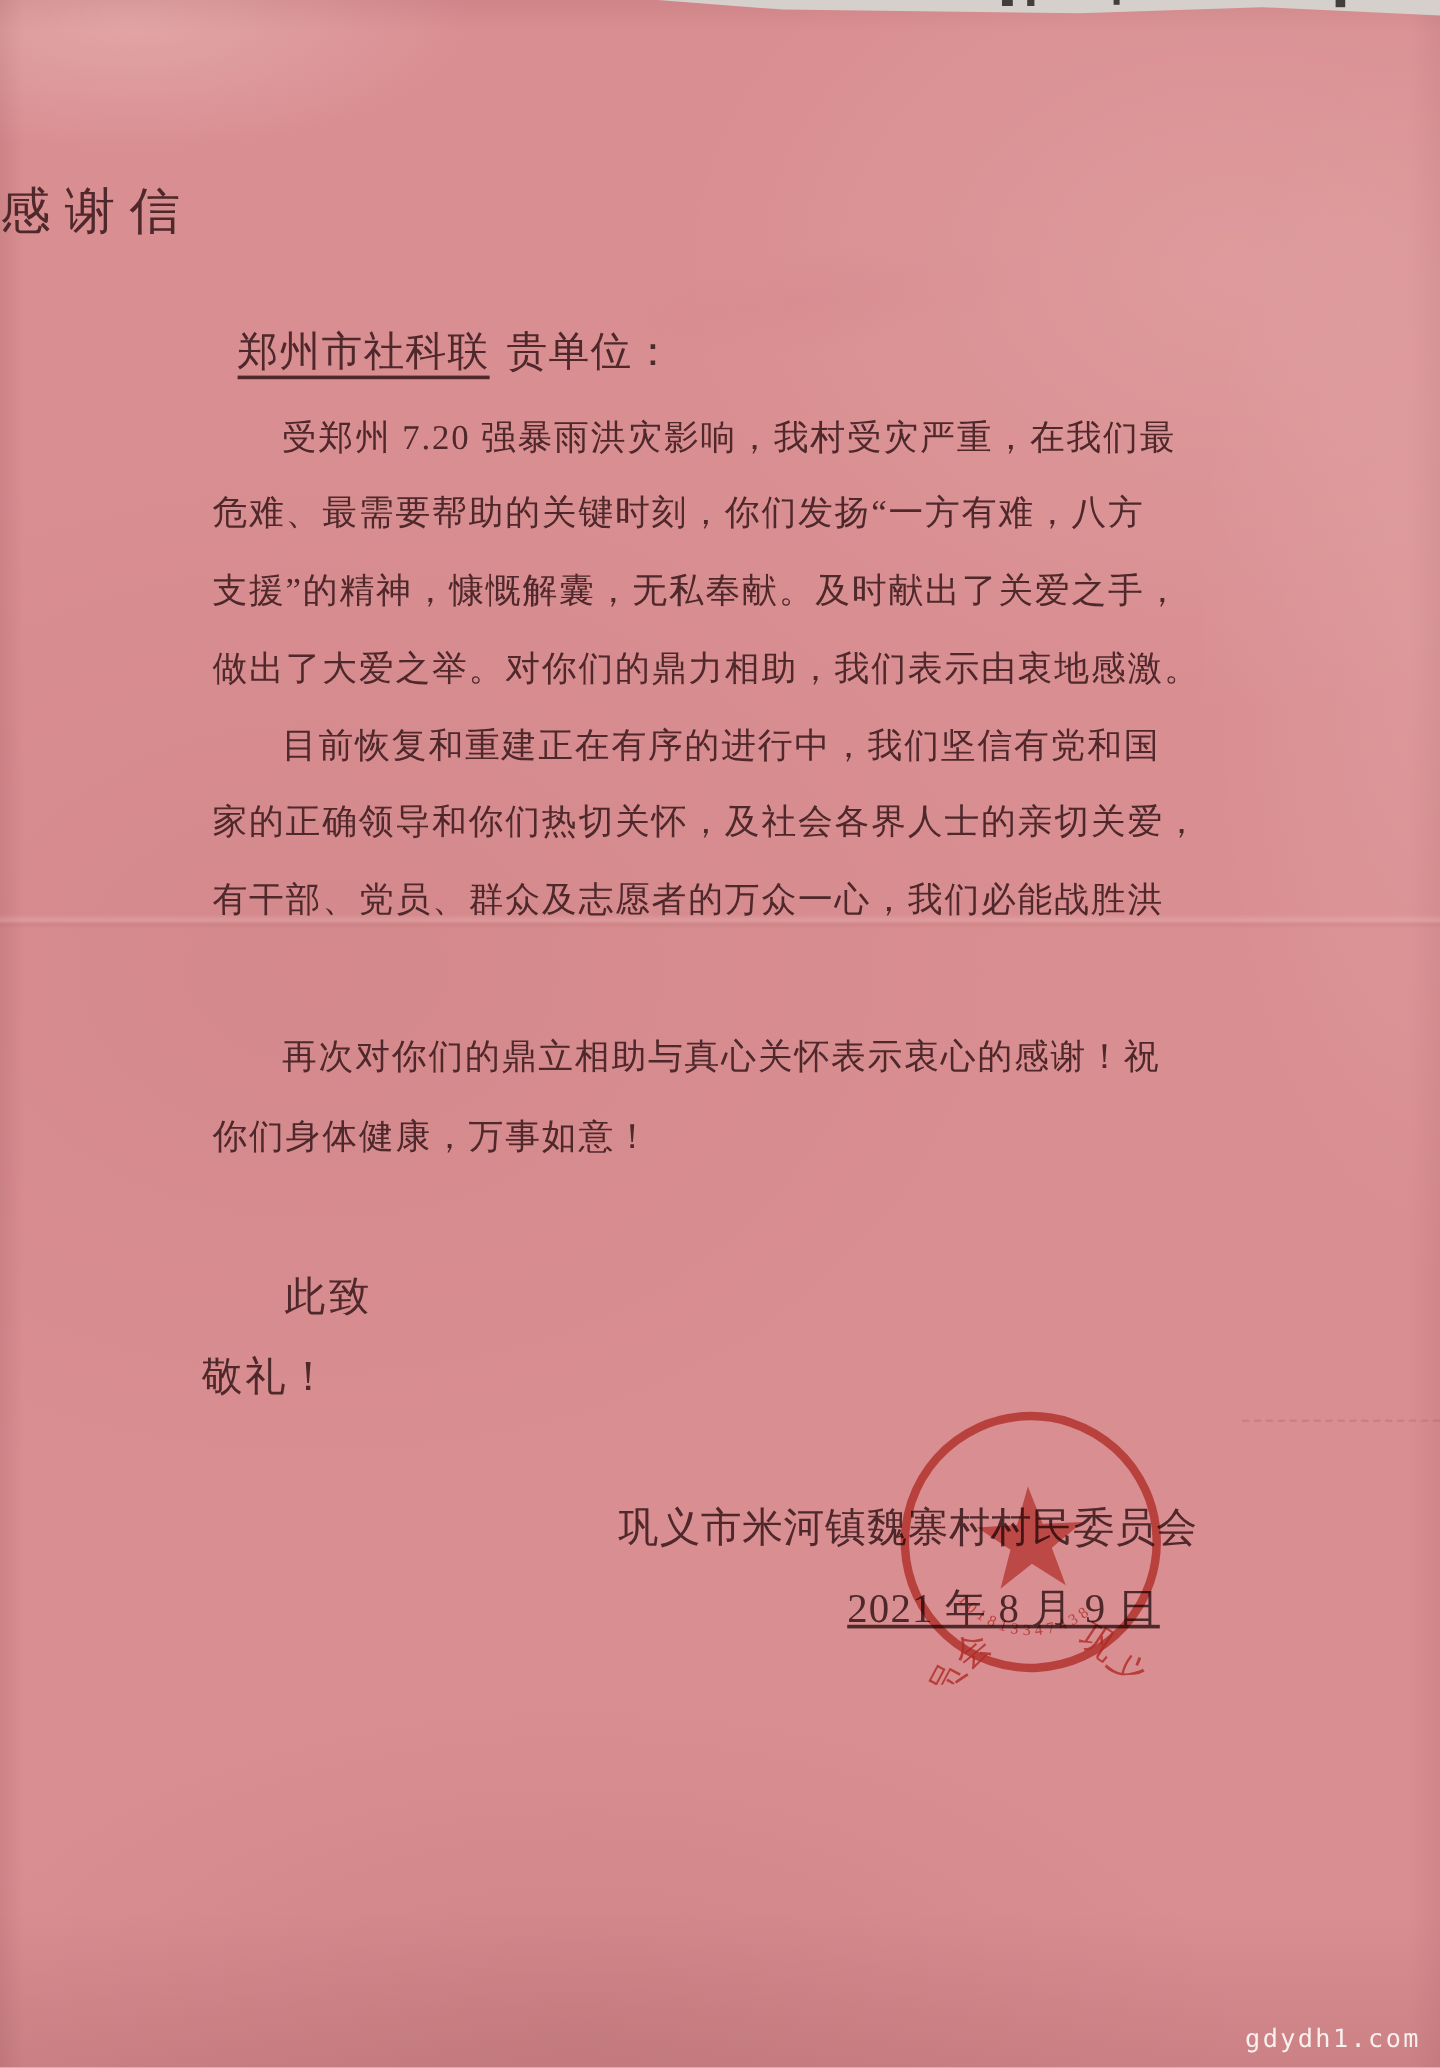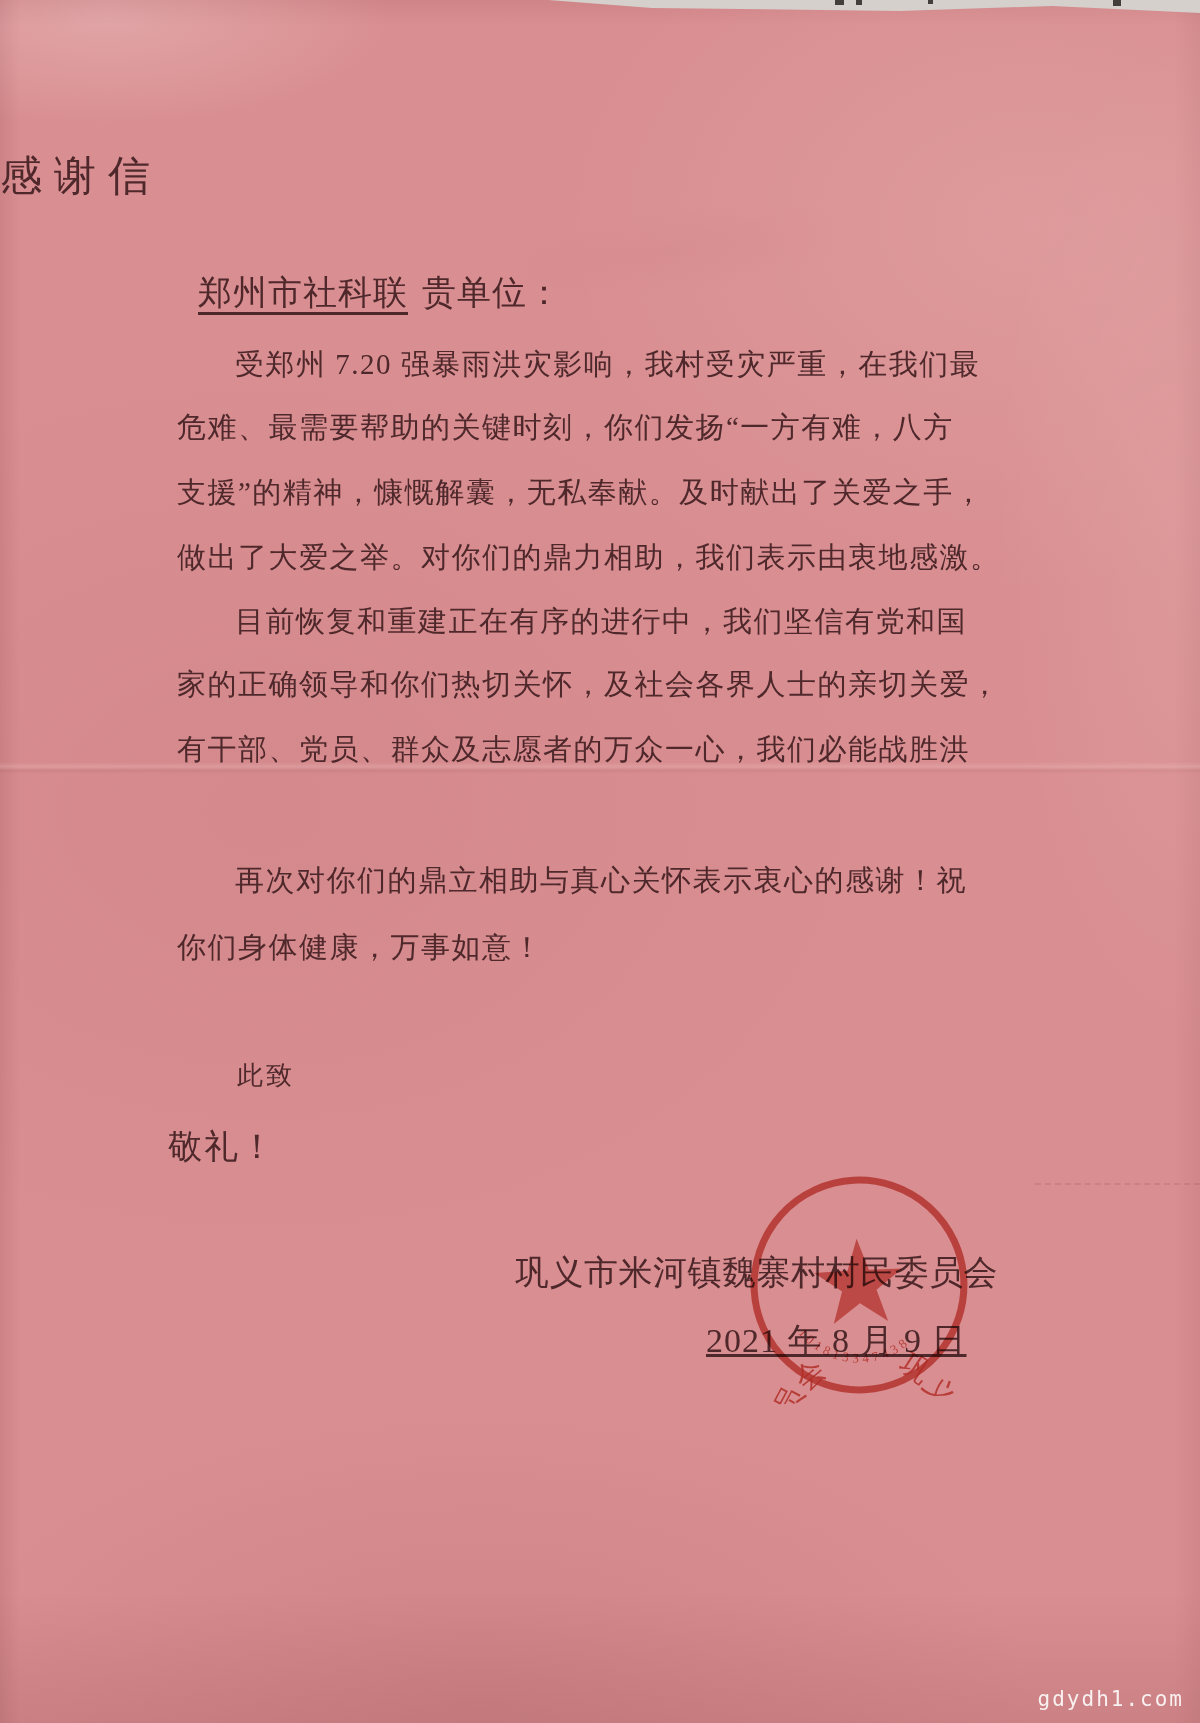--- a/index.html
+++ b/index.html
@@ -56,21 +56,21 @@
   .salutation{position:absolute;left:198px;top:270px;font-size:34px;letter-spacing:1px;}
   .underline{border-bottom:3px solid #4e282b;padding-bottom:1px;}
   .suffix{margin-left:14px;}
 
   .line{
     position:absolute;left:145px;width:830px;font-size:29px;letter-spacing:1.5px;
     white-space:nowrap;color:#4e282b;margin-left:32px;
   }
   .indent{padding-left:58px;}
 
-  .closing-cizhi{position:absolute;left:237px;top:1058px;font-size:26px;letter-spacing:3px;}
+  .closing-cizhi{position:absolute;left:237px;top:1058px;font-size:34px;letter-spacing:3px;}
   .closing-salute{position:absolute;left:168px;top:1124px;font-size:34px;letter-spacing:2px;}
   .signature{position:absolute;left:515px;top:1250px;font-size:34px;letter-spacing:0.5px;white-space:nowrap;}
   .date{position:absolute;left:706px;top:1318px;font-size:34px;letter-spacing:1px;white-space:nowrap;text-decoration:underline;}
 
   .seal{
     position:absolute;left:744px;top:1170px;width:230px;height:230px;
     mix-blend-mode:multiply;opacity:0.88;transform:rotate(-3deg);
   }
   .seal text{font-family:"Liberation Serif","DejaVu Serif",serif;}
 

